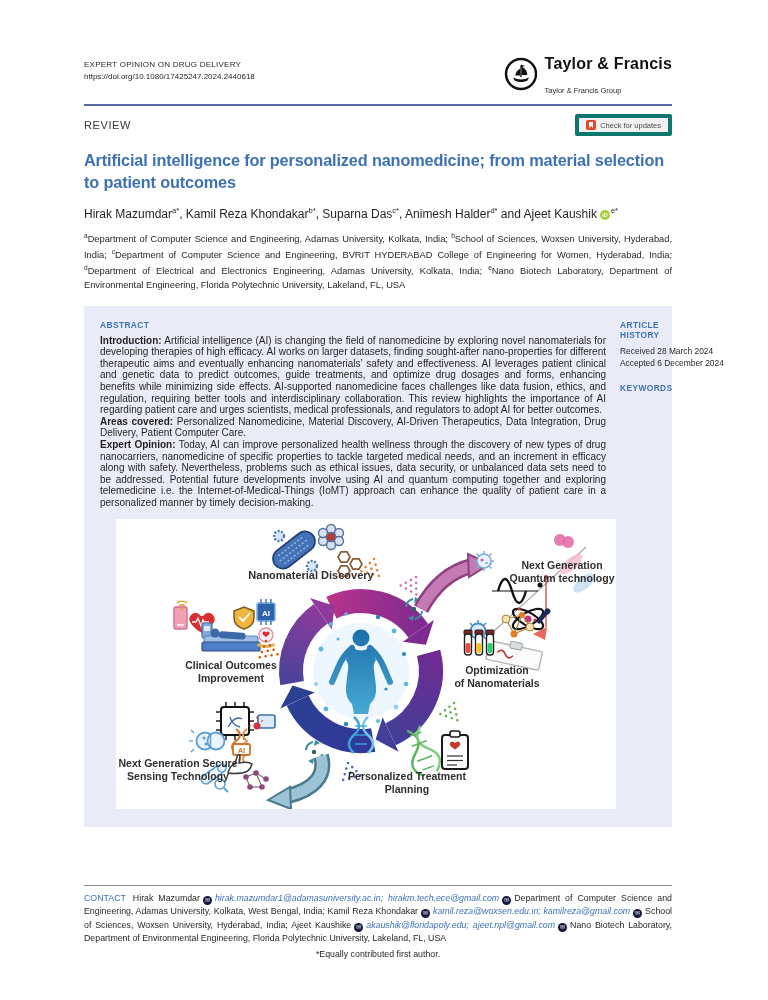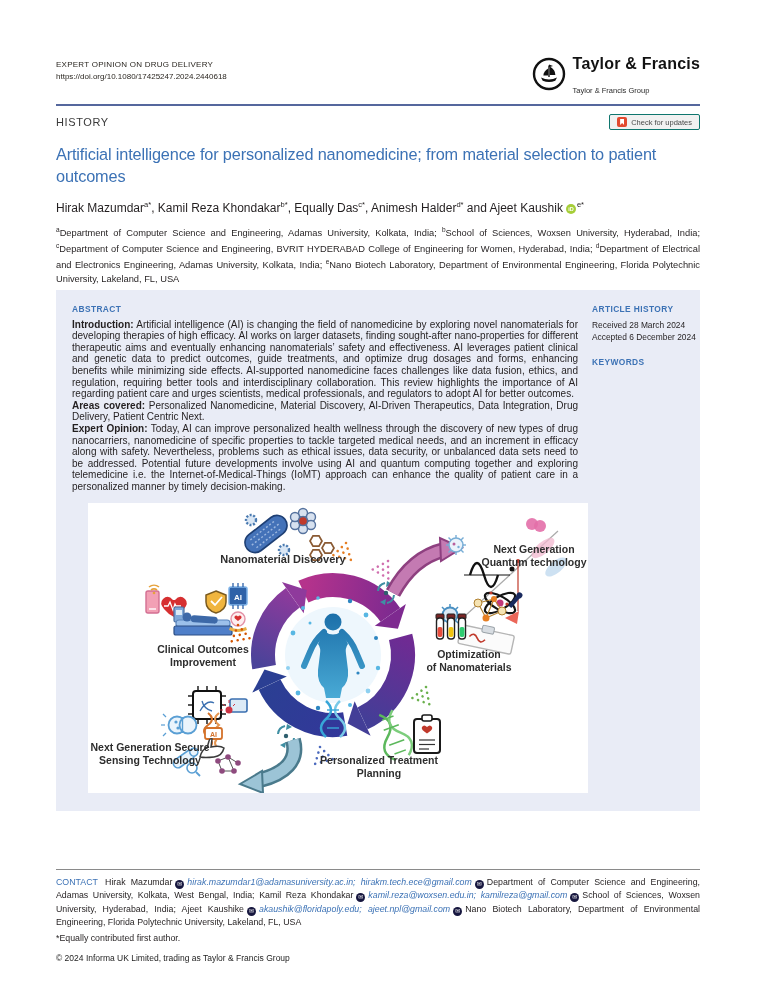--- a/index.html
+++ b/index.html
@@ -1,39 +1,39 @@
 <!DOCTYPE html>
 <html><head>
 <meta charset="utf-8">
 <style>
   html,body{margin:0;padding:0;background:#ffffff;}
   .page{position:relative;width:756px;height:1000px;box-sizing:border-box;
-    padding:60px 56px 20px;font-family:"Liberation Sans",sans-serif;color:#231f20;overflow:hidden;}
+    padding:60px 84px 20px;font-family:"Liberation Sans",sans-serif;color:#231f20;overflow:hidden;}
   
   .hdr{display:flex;justify-content:space-between;align-items:flex-start;}
   .journal{font-size:8px;letter-spacing:.25px;color:#2b2721;margin-bottom:3px;}
   .doi{font-size:8px;color:#2b2721;text-decoration:none;display:block;}
   .logo{display:flex;align-items:center;gap:7px;margin-top:-4px;}
   .logo-name{font-size:16px;font-weight:600;color:#121212;letter-spacing:.2px;line-height:1;}
   .logo-sub{font-size:7.5px;color:#2a2a2a;margin-top:14px;}
   .rule{border-top:2px solid #55679d;margin-top:9px;}
   .review-row{display:flex;justify-content:space-between;align-items:center;margin-top:8px;}
   .review{font-size:11px;color:#3a3a3a;letter-spacing:.6px;}
-  .check-btn{display:inline-flex;align-items:center;gap:4px;background:#f1f1f1;border:1px solid #0f766e;
+  .check-btn{display:inline-flex;align-items:center;gap:4px;background:#f1f1f1;border:4px solid #0f766e;
     border-radius:2px;padding:2px 7px;font-size:7.5px;color:#4a4a4a;font-family:inherit;cursor:pointer;}
   
-  .title{font-size:16.3px;line-height:1.37;color:#3c72b5;font-weight:normal;margin:13px 0 0;letter-spacing:-.15px;}
+  .title{font-size:16.3px;line-height:1.37;color:#3c72b5;font-weight:bold;margin:13px 0 0;letter-spacing:-.15px;}
   .authors{font-size:12px;margin:12px 0 0;color:#231f20;}
   .authors sup{font-size:7.5px;}
   .orcid{display:inline-block;width:10px;height:10px;border-radius:50%;background:#a6ce39;color:#fff;
     font-size:5.5px;font-weight:bold;text-align:center;line-height:10px;vertical-align:1px;margin:0 1px 0 3px;}
   .affils{font-size:9.3px;line-height:1.5;margin:10px 0 0;text-align:justify;}
   .affils sup{font-size:6.5px;}
   
-  .panel{background:#e9ecf6;margin-top:3px;padding:14px 16px 18px;}
+  .panel{background:#e9ecf6;margin-top:13px;padding:14px 16px 18px;}
   .cols{display:flex;gap:14px;}
   .abs-col{width:506px;flex:0 0 506px;}
   .meta-col{flex:1;min-width:0;}
   .sec-h{font-size:8.4px;font-weight:bold;color:#3c72b5;letter-spacing:.4px;margin:0 0 5px;}
   .abs-col p{font-size:10px;line-height:1.16;text-align:justify;margin:0;}
   .meta-line{font-size:8.4px;line-height:1.5;white-space:nowrap;}
   .kw-block{margin-top:13px;}
   .kw-text{font-size:8.4px;line-height:1.5;}
   .gfx{margin:10px 0 0 16px;width:500px;height:290px;background:#ffffff;}
   .gfx svg{display:block;}
@@ -41,21 +41,21 @@
   .flabel{font-weight:bold;fill:#2e2e2e;text-anchor:middle;font-size:10.5px;}
   .flabel-big{font-size:11px;}
   
   .footer{margin-top:58px;}
   .foot-rule{border-top:1px solid #8a8a8a;}
   .contact{font-size:8.8px;line-height:1.55;text-align:justify;margin:6px 0 0;}
   .contact a{color:#3c72b5;text-decoration:none;font-style:italic;}
   .contact .c-label{color:#3c72b5;font-weight:normal;margin-right:2px;}
   .cicon{display:inline-flex;width:9px;height:9px;border-radius:50%;background:#17173f;color:#fff;
     font-size:6px;line-height:9px;justify-content:center;align-items:center;margin:0 3px;vertical-align:-1px;}
-  .footnote{font-size:8.8px;margin:3px 0 0;}
+  .footnote{font-size:8.8px;margin:3px 0 0;text-align:center;}
   .copyright{font-size:8.5px;margin:10px 0 0;color:#242424;}
   .cm-icon{position:relative;width:10px;height:10px;border-radius:2px;background:#e2492f;display:inline-block;}
   .cm-icon::after{content:"";position:absolute;left:3px;top:2px;width:4px;height:6px;background:#fff;
     clip-path:polygon(0 0,100% 0,100% 100%,50% 65%,0 100%);}
 </style>
 </head>
 <body>
 
 <div class="page">
 
@@ -78,39 +78,39 @@
       <div>
         <div class="logo-name">Taylor &amp; Francis</div>
         <div class="logo-sub">Taylor &amp; Francis Group</div>
       </div>
     </div>
   </header>
 
   <div class="rule"></div>
 
   <div class="review-row">
-    <span class="review">HISTORY</span>
+    <span class="review">REVIEW</span>
     <button class="check-btn">
       <span class="cm-icon"></span>
       <span>Check for updates</span>
     </button>
   </div>
 
   <h1 class="title">Artificial intelligence for personalized nanomedicine; from material selection to patient outcomes</h1>
 
-  <p class="authors"><span>Hirak Mazumdar</span><sup>a*</sup><span>, </span><span>Kamil Reza Khondakar</span><sup>b*</sup><span>, </span><span>Equally Das</span><sup>c*</sup><span>, </span><span>Animesh Halder</span><sup>d*</sup><span> and </span><span>Ajeet Kaushik</span><span class="orcid">iD</span><sup>e*</sup></p>
+  <p class="authors"><span>Hirak Mazumdar</span><sup>a*</sup><span>, </span><span>Kamil Reza Khondakar</span><sup>b*</sup><span>, </span><span>Suparna Das</span><sup>c*</sup><span>, </span><span>Animesh Halder</span><sup>d*</sup><span> and </span><span>Ajeet Kaushik</span><span class="orcid">iD</span><sup>e*</sup></p>
 
   <p class="affils"><sup>a</sup><span>Department of Computer Science and Engineering, Adamas University, Kolkata, India; </span><sup>b</sup><span>School of Sciences, Woxsen University, Hyderabad, India; </span><sup>c</sup><span>Department of Computer Science and Engineering, BVRIT HYDERABAD College of Engineering for Women, Hyderabad, India; </span><sup>d</sup><span>Department of Electrical and Electronics Engineering, Adamas University, Kolkata, India; </span><sup>e</sup><span>Nano Biotech Laboratory, Department of Environmental Engineering, Florida Polytechnic University, Lakeland, FL, USA</span></p>
 
   <section class="panel">
     <div class="cols">
       <div class="abs-col">
         <div class="sec-h">ABSTRACT</div>
         <p><b>Introduction:</b><span> Artificial intelligence (AI) is changing the field of nanomedicine by exploring novel nanomaterials for developing therapies of high efficacy. AI works on larger datasets, finding sought-after nano-properties for different therapeutic aims and eventually enhancing nanomaterials’ safety and effectiveness. AI leverages patient clinical and genetic data to predict outcomes, guide treatments, and optimize drug dosages and forms, enhancing benefits while minimizing side effects. AI-supported nanomedicine faces challenges like data fusion, ethics, and regulation, requiring better tools and interdisciplinary collaboration. This review highlights the importance of AI regarding patient care and urges scientists, medical professionals, and regulators to adopt AI for better outcomes.</span></p>
-        <p><b>Areas covered:</b><span> Personalized Nanomedicine, Material Discovery, AI-Driven Therapeutics, Data Integration, Drug Delivery, Patient Centric Next.</span></p>
+        <p><b>Areas covered:</b><span> Personalized Nanomedicine, Material Discovery, AI-Driven Therapeutics, Data Integration, Drug Delivery, Patient Computer Care.</span></p>
         <p><b>Expert Opinion:</b><span> Today, AI can improve personalized health wellness through the discovery of new types of drug nanocarriers, nanomedicine of specific properties to tackle targeted medical needs, and an increment in efficacy along with safety. Nevertheless, problems such as ethical issues, data security, or unbalanced data sets need to be addressed. Potential future developments involve using AI and quantum computing together and exploring telemedicine i.e. the Internet-of-Medical-Things (IoMT) approach can enhance the quality of patient care in a personalized manner by timely decision-making.</span></p>
       </div>
       <aside class="meta-col">
         <div class="sec-h">ARTICLE HISTORY</div>
         <div class="meta-line">Received 28 March 2024</div>
         <div class="meta-line">Accepted 6 December 2024</div>
         <div class="kw-block">
           <div class="sec-h">KEYWORDS</div>
         </div>
       </aside>
@@ -452,16 +452,15 @@
         <text x="62" y="248" class="flabel">Next Generation Secure</text>
         <text x="62" y="261" class="flabel">Sensing Technology</text>
       </svg>
     </figure>
   </section>
 
   <footer class="footer">
     <div class="foot-rule"></div>
     <p class="contact"><b class="c-label">CONTACT</b> <span>Hirak Mazumdar</span><span class="cicon">✉</span><a href="#">hirak.mazumdar1@adamasuniversity.ac.in; hirakm.tech.ece@gmail.com</a><span class="cicon">✉</span><span>Department of Computer Science and Engineering, Adamas University, Kolkata, West Bengal, India; </span><span>Kamil Reza Khondakar</span><span class="cicon">✉</span><a href="#">kamil.reza@woxsen.edu.in; kamilreza@gmail.com</a><span class="cicon">✉</span><span>School of Sciences, Woxsen University, Hyderabad, India; </span><span>Ajeet Kaushike</span><span class="cicon">✉</span><a href="#">akaushik@floridapoly.edu; ajeet.npl@gmail.com</a><span class="cicon">✉</span><span>Nano Biotech Laboratory, Department of Environmental Engineering, Florida Polytechnic University, Lakeland, FL, USA</span></p>
     <p class="footnote">*Equally contributed first author.</p>
-    <p class="copyright">© 2024 Informa UK Limited, trading as Taylor &amp; Francis Group</p>
   </footer>
 
 </div>
 
 </body></html>

